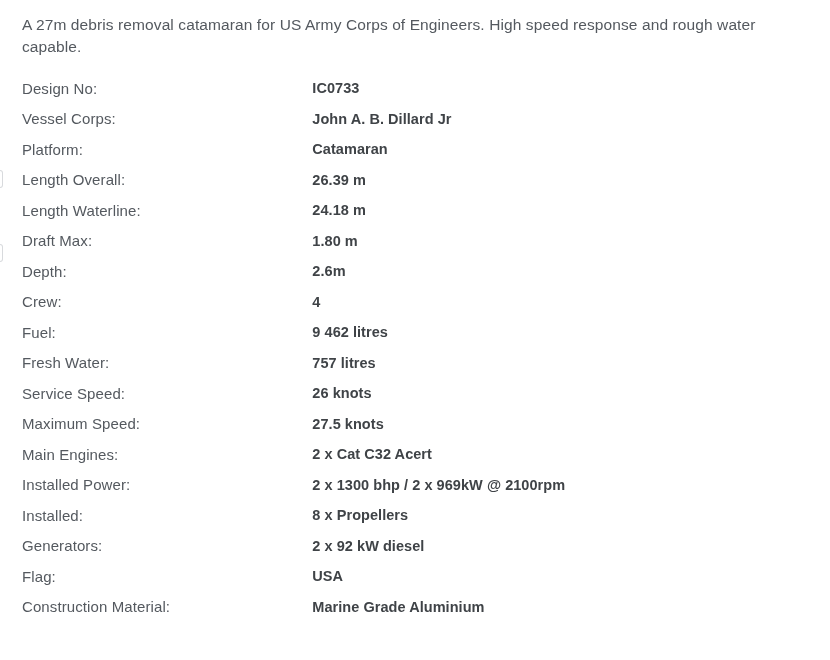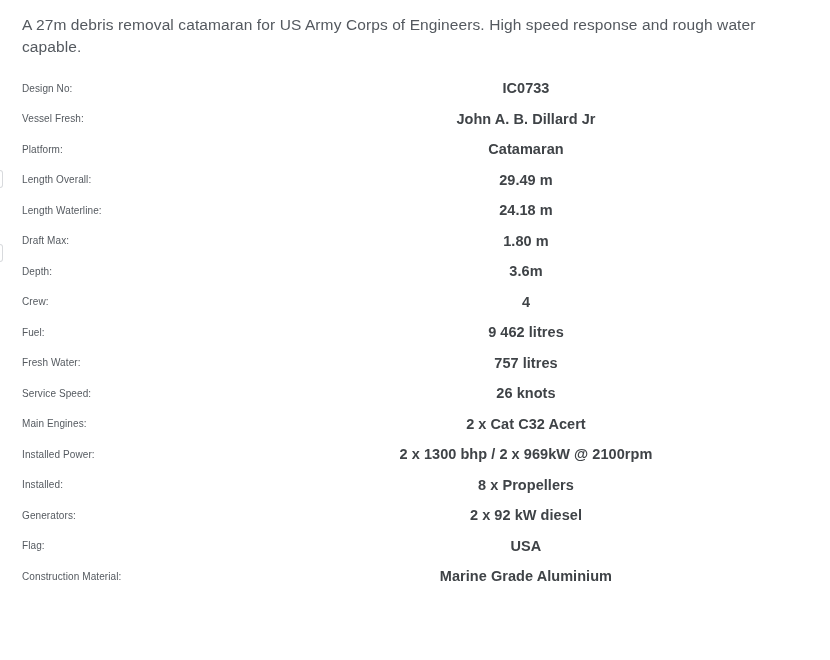--- a/index.html
+++ b/index.html
@@ -30,33 +30,33 @@
     letter-spacing: 0.1px;
   }
   .spec-list {
     width: 100%;
     border-collapse: collapse;
   }
   .spec-row {
     height: 30.5px;
   }
   .spec-label {
-    font-size: 10px;
+    font-size: 15px;
     color: #54595f;
     text-align: left;
     vertical-align: middle;
     white-space: nowrap;
     letter-spacing: 0.1px;
     font-weight: 400;
     padding: 0;
   }
   .spec-value {
     font-size: 14.5px;
     color: #3f4347;
-    text-align: center;
+    text-align: left;
     vertical-align: middle;
     white-space: nowrap;
     font-weight: 700;
     letter-spacing: 0.05px;
     padding: 0;
   }
   .spec-value.italic {
   }
   
   .edge-tab {
@@ -84,48 +84,48 @@
 
   <table class="spec-list">
     <tbody>
 
       <tr class="spec-row">
         <td class="spec-label">Design No:</td>
         <td class="spec-value">IC0733</td>
       </tr>
 
       <tr class="spec-row">
-        <td class="spec-label">Vessel Fresh:</td>
+        <td class="spec-label">Vessel Corps:</td>
         <td class="spec-value italic">John A. B. Dillard Jr</td>
       </tr>
 
       <tr class="spec-row">
         <td class="spec-label">Platform:</td>
         <td class="spec-value">Catamaran</td>
       </tr>
 
       <tr class="spec-row">
         <td class="spec-label">Length Overall:</td>
-        <td class="spec-value">29.49 m</td>
+        <td class="spec-value">26.39 m</td>
       </tr>
 
       <tr class="spec-row">
         <td class="spec-label">Length Waterline:</td>
         <td class="spec-value">24.18 m</td>
       </tr>
 
 
       <tr class="spec-row">
         <td class="spec-label">Draft Max:</td>
         <td class="spec-value">1.80 m</td>
       </tr>
 
       <tr class="spec-row">
         <td class="spec-label">Depth:</td>
-        <td class="spec-value">3.6m</td>
+        <td class="spec-value">2.6m</td>
       </tr>
 
       <tr class="spec-row">
         <td class="spec-label">Crew:</td>
         <td class="spec-value">4</td>
       </tr>
 
       <tr class="spec-row">
         <td class="spec-label">Fuel:</td>
         <td class="spec-value">9 462 litres</td>
@@ -134,20 +134,24 @@
       <tr class="spec-row">
         <td class="spec-label">Fresh Water:</td>
         <td class="spec-value">757 litres</td>
       </tr>
 
       <tr class="spec-row">
         <td class="spec-label">Service Speed:</td>
         <td class="spec-value">26 knots</td>
       </tr>
 
+      <tr class="spec-row">
+        <td class="spec-label">Maximum Speed:</td>
+        <td class="spec-value">27.5 knots</td>
+      </tr>
 
       <tr class="spec-row">
         <td class="spec-label">Main Engines:</td>
         <td class="spec-value">2 x Cat C32 Acert</td>
       </tr>
 
       <tr class="spec-row">
         <td class="spec-label">Installed Power:</td>
         <td class="spec-value">2 x 1300 bhp / 2 x 969kW @ 2100rpm</td>
       </tr>

